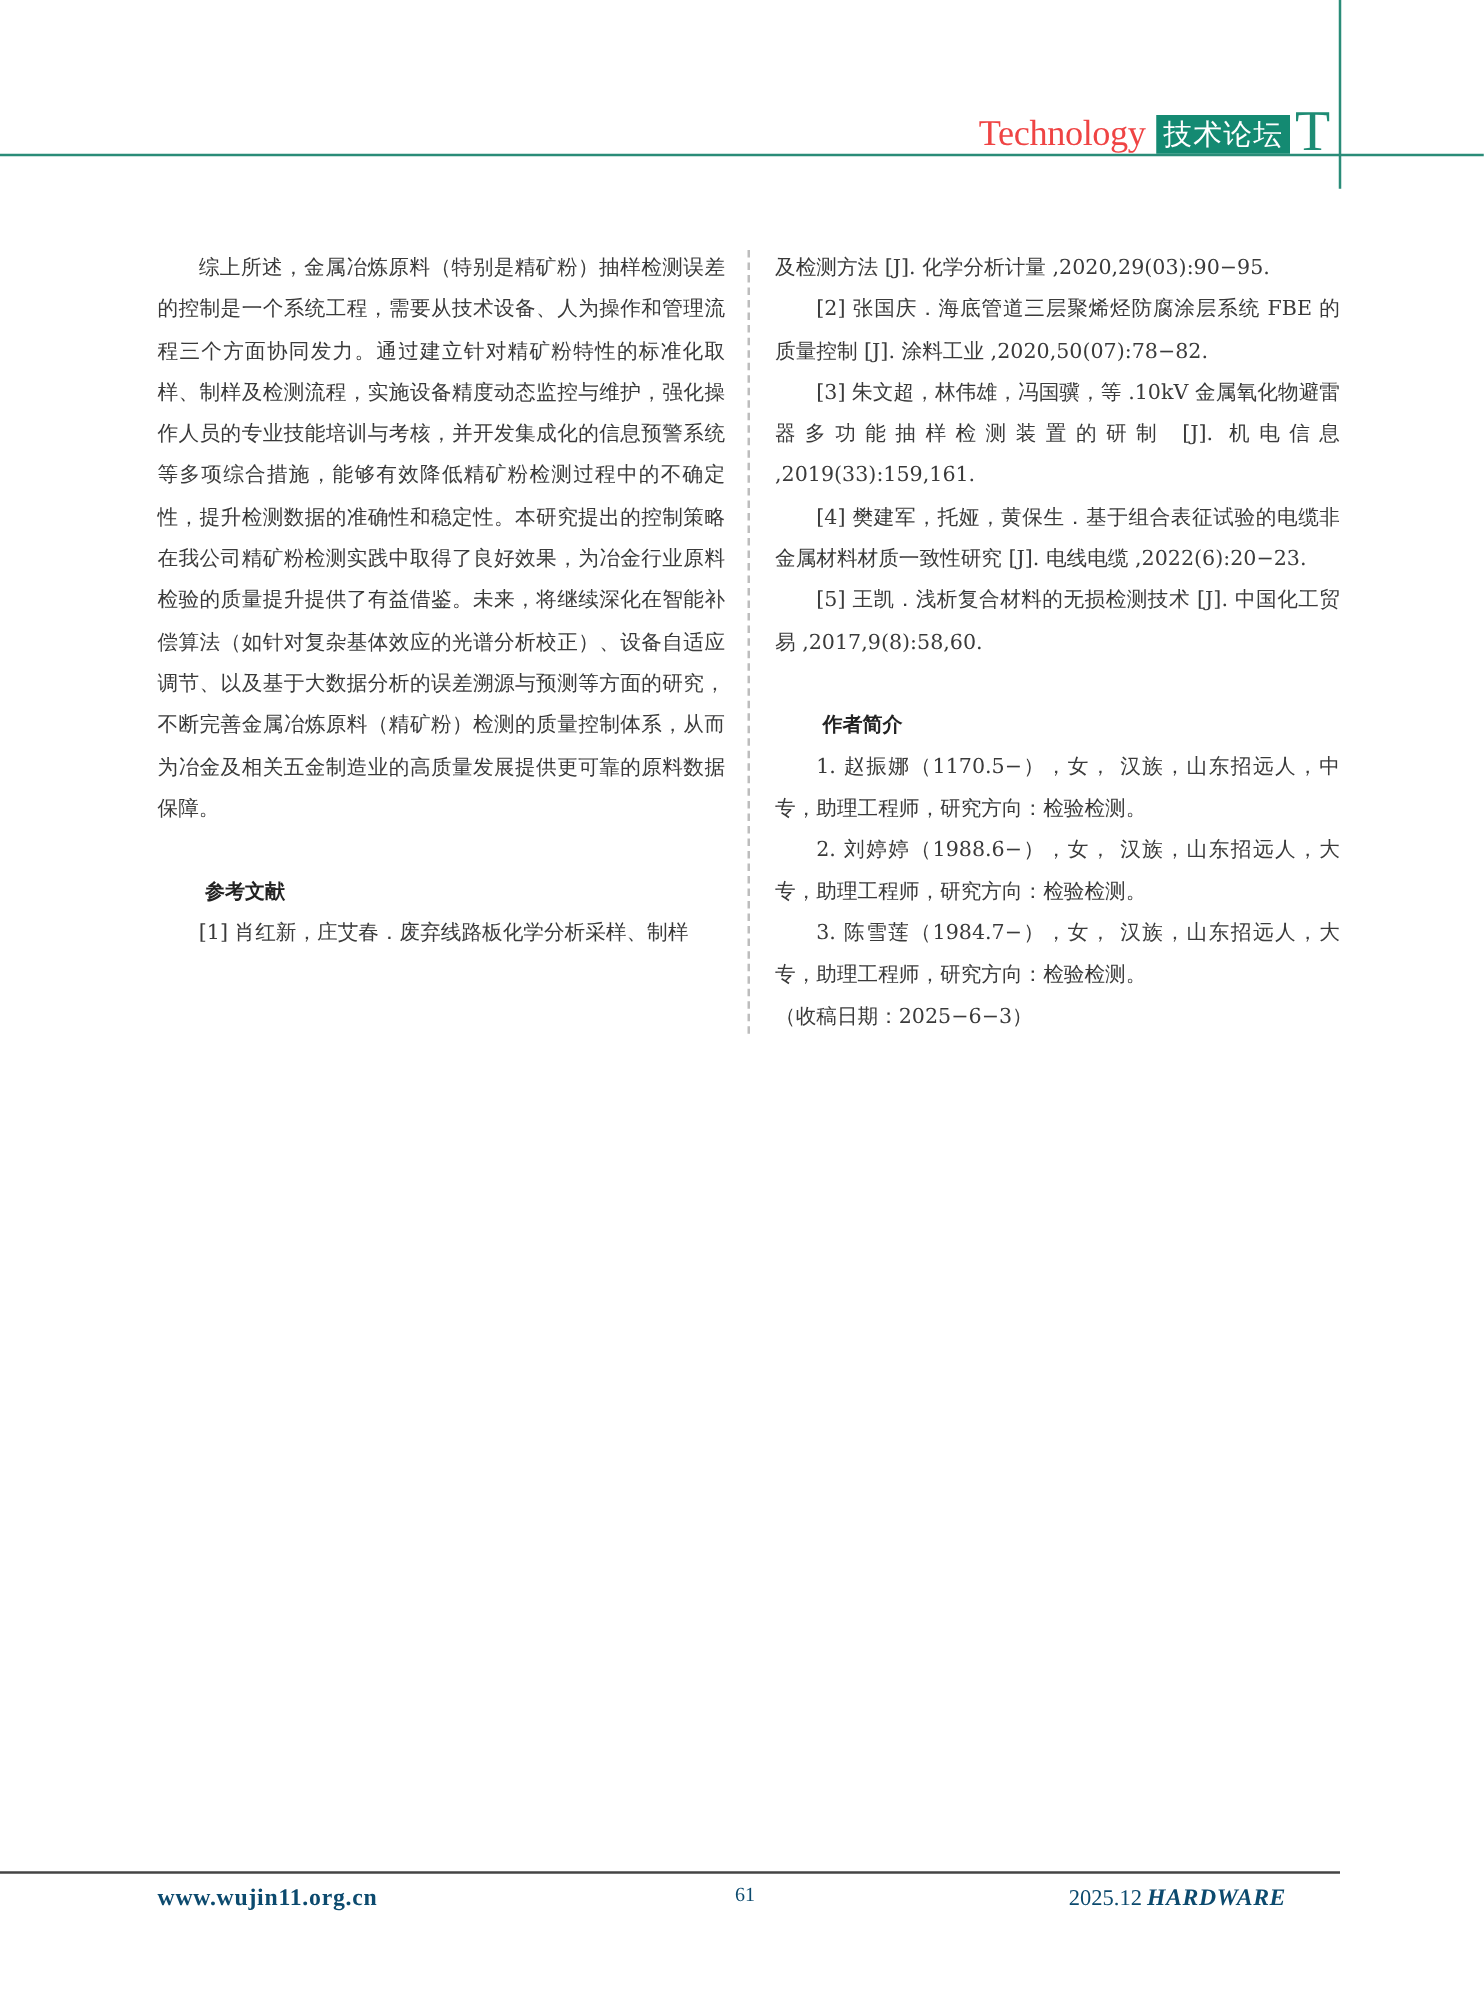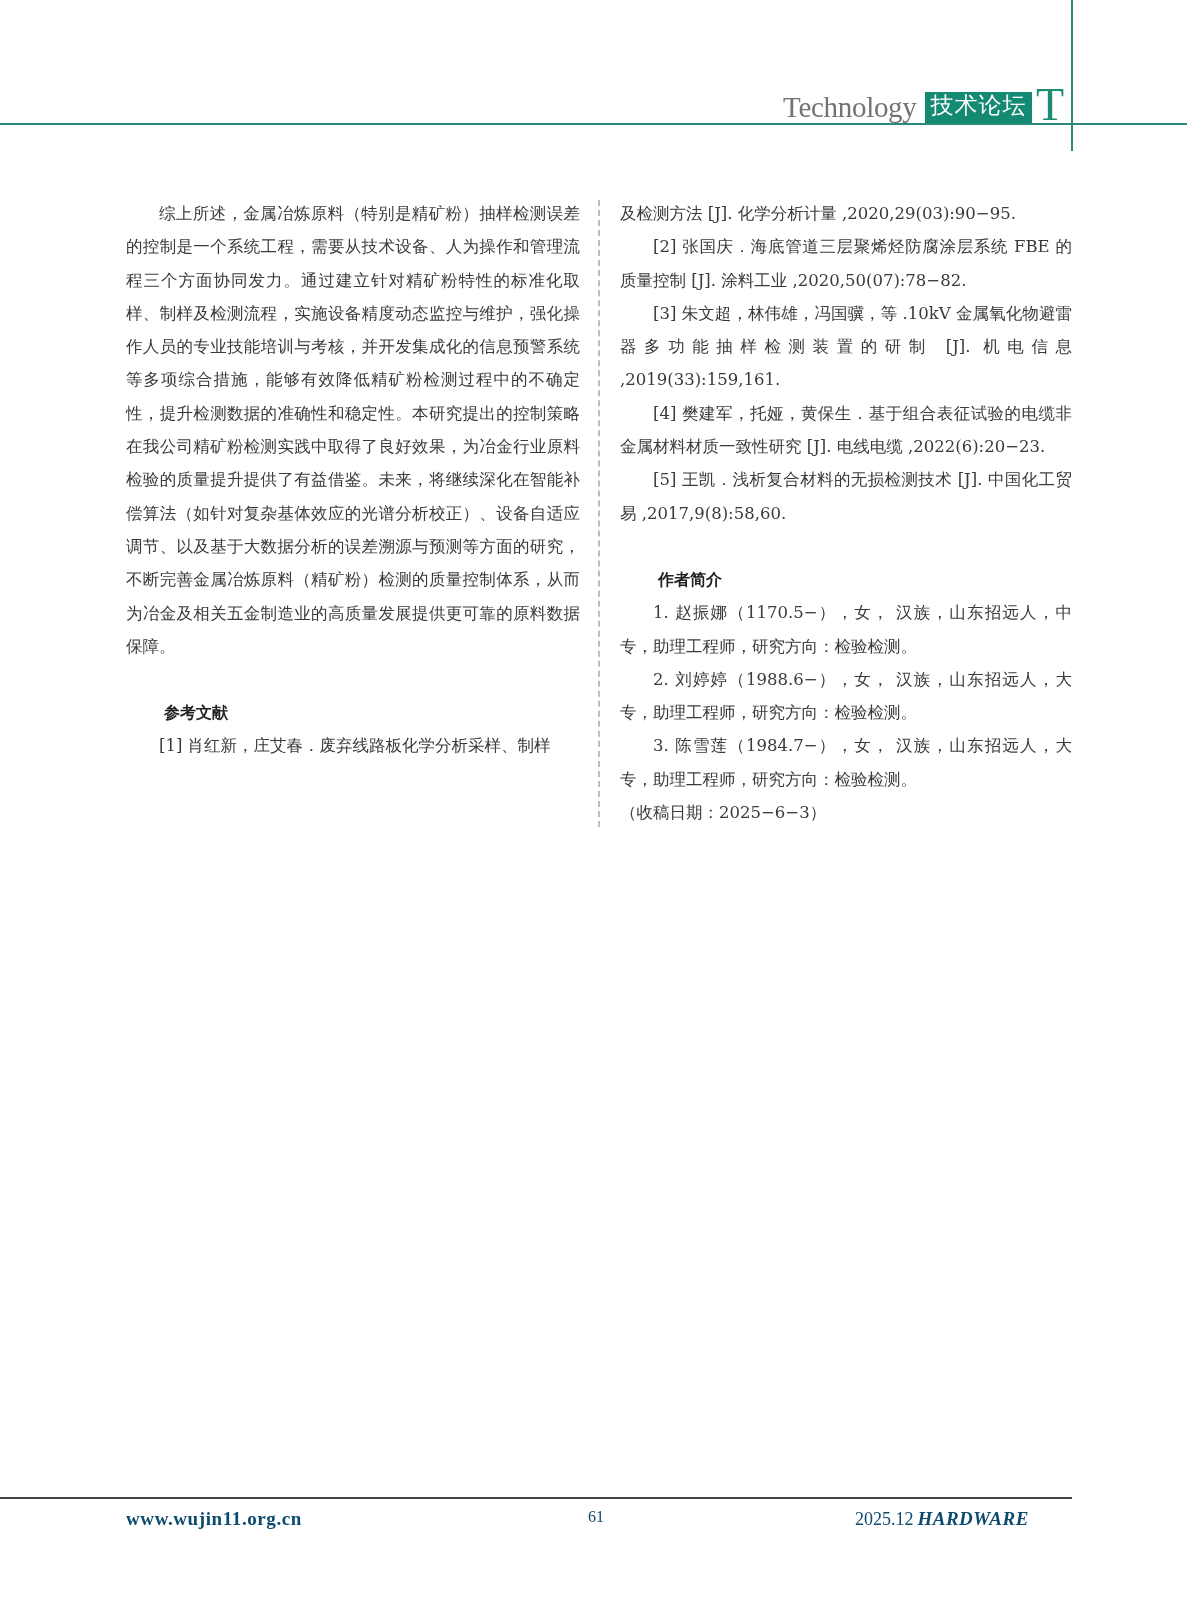--- a/index.html
+++ b/index.html
@@ -5,26 +5,26 @@
   html, body { margin:0; padding:0; }
   body {
     width:1187px; height:1600px; position:relative; background:#ffffff;
     font-family:"DejaVu Serif","Liberation Serif",serif; color:#333;
     overflow:hidden;
   }
   .hline-top { position:absolute; left:0; top:123px; width:1187px; height:2px; background:#2a8c78; }
   .vline-top { position:absolute; left:1071px; top:0; width:2px; height:151px; background:#2a8c78; }
   .header-title {
     position:absolute; left:783px; top:90px; height:34px;
-    font-family:"Liberation Serif","DejaVu Serif",serif; font-size:29px; color:#737373;
+    font-family:"Liberation Serif","DejaVu Serif",serif; font-size:29px; color:#ef4444;
     line-height:34px; letter-spacing:-0.3px;
   }
   .header-badge {
     position:absolute; left:925px; top:92px; width:107px; height:31px; background:#148a72;
-    color:#fff; font-family:Liberation Mono, monospace; font-size:23px;
+    color:#fff; font-family:Liberation Sans, sans-serif; font-size:23px;
     line-height:31px; text-align:center; letter-spacing:1px;
   }
   .header-t {
     position:absolute; left:1036px; top:84px; font-family:"Liberation Serif","DejaVu Serif",serif;
     font-size:46px; color:#1e8c74; line-height:42px; font-weight:normal;
   }
   .col { position:absolute; top:197px; font-size:16.5px; line-height:33.3px; color:#3a3a3a; }
   .col-left { left:126px; width:454px; }
   .col-right { left:620px; width:452px; }
   .divider {

